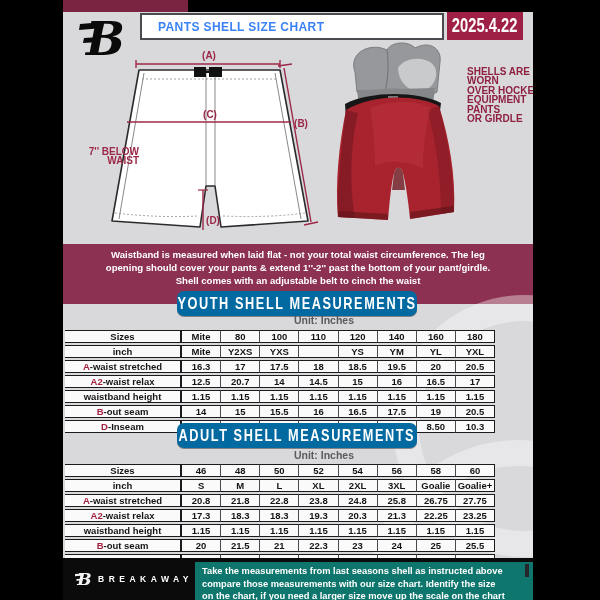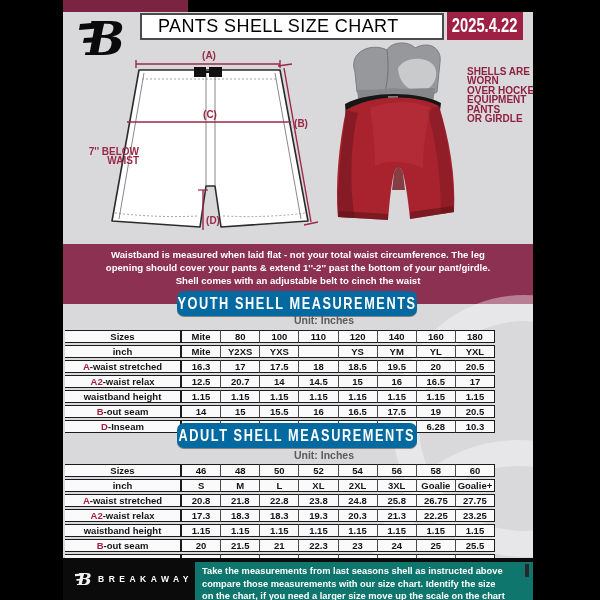--- a/index.html
+++ b/index.html
@@ -13,21 +13,21 @@
   }
   .topstrip { position:absolute; left:0; top:0; width:470px; height:12px; background:#000; }
   .topstrip .maroon { position:absolute; left:0; top:0; width:125px; height:12px; background:#7a2442; }
 
   .logo-header { position:absolute; left:15px; top:11px; width:48px; height:52px; }
   .title-box {
     position:absolute; left:77px; top:13px; width:304px; height:27px;
     background:#fff; border:2px solid #4a4a4f; box-sizing:border-box;
     display:flex; align-items:center; padding-left:16px;
   }
-  .title-box span { font-size:18px; font-weight:normal; color:#000000; letter-spacing:0.4px; }
+  .title-box span { font-size:12px; font-weight:bold; color:#3b82f6; letter-spacing:0.4px; }
   .date-box {
     position:absolute; left:384px; top:12px; width:76px; height:28px;
     background:#9e2145; display:flex; align-items:center; justify-content:center;
   }
   .date-box span {
     color:#fff; font-weight:bold; font-size:16px; display:inline-block;
     transform:scale(0.92,1.25); letter-spacing:0px;
   }
 
   .diagram-svg { position:absolute; left:0; top:40px; }
@@ -267,21 +267,21 @@
             <td>20.5</td>
           </tr>
           <tr>
             <td class="lbl"><span class="pre">D</span>-Inseam</td>
             <td>7</td>
             <td>8</td>
             <td>8.5</td>
             <td>8.75</td>
             <td>9</td>
             <td>9.5</td>
-            <td>6.28</td>
+            <td>8.50</td>
             <td>10.3</td>
           </tr>
         </tbody>
     </table>
 
     <div class="section-banner" style="top:423px">
       <span>ADULT SHELL MEASUREMENTS</span>
     </div>
     <div class="unit-label" style="top:449px">Unit: Inches</div>
     <table class="meas adult-table" id="adult-table">

